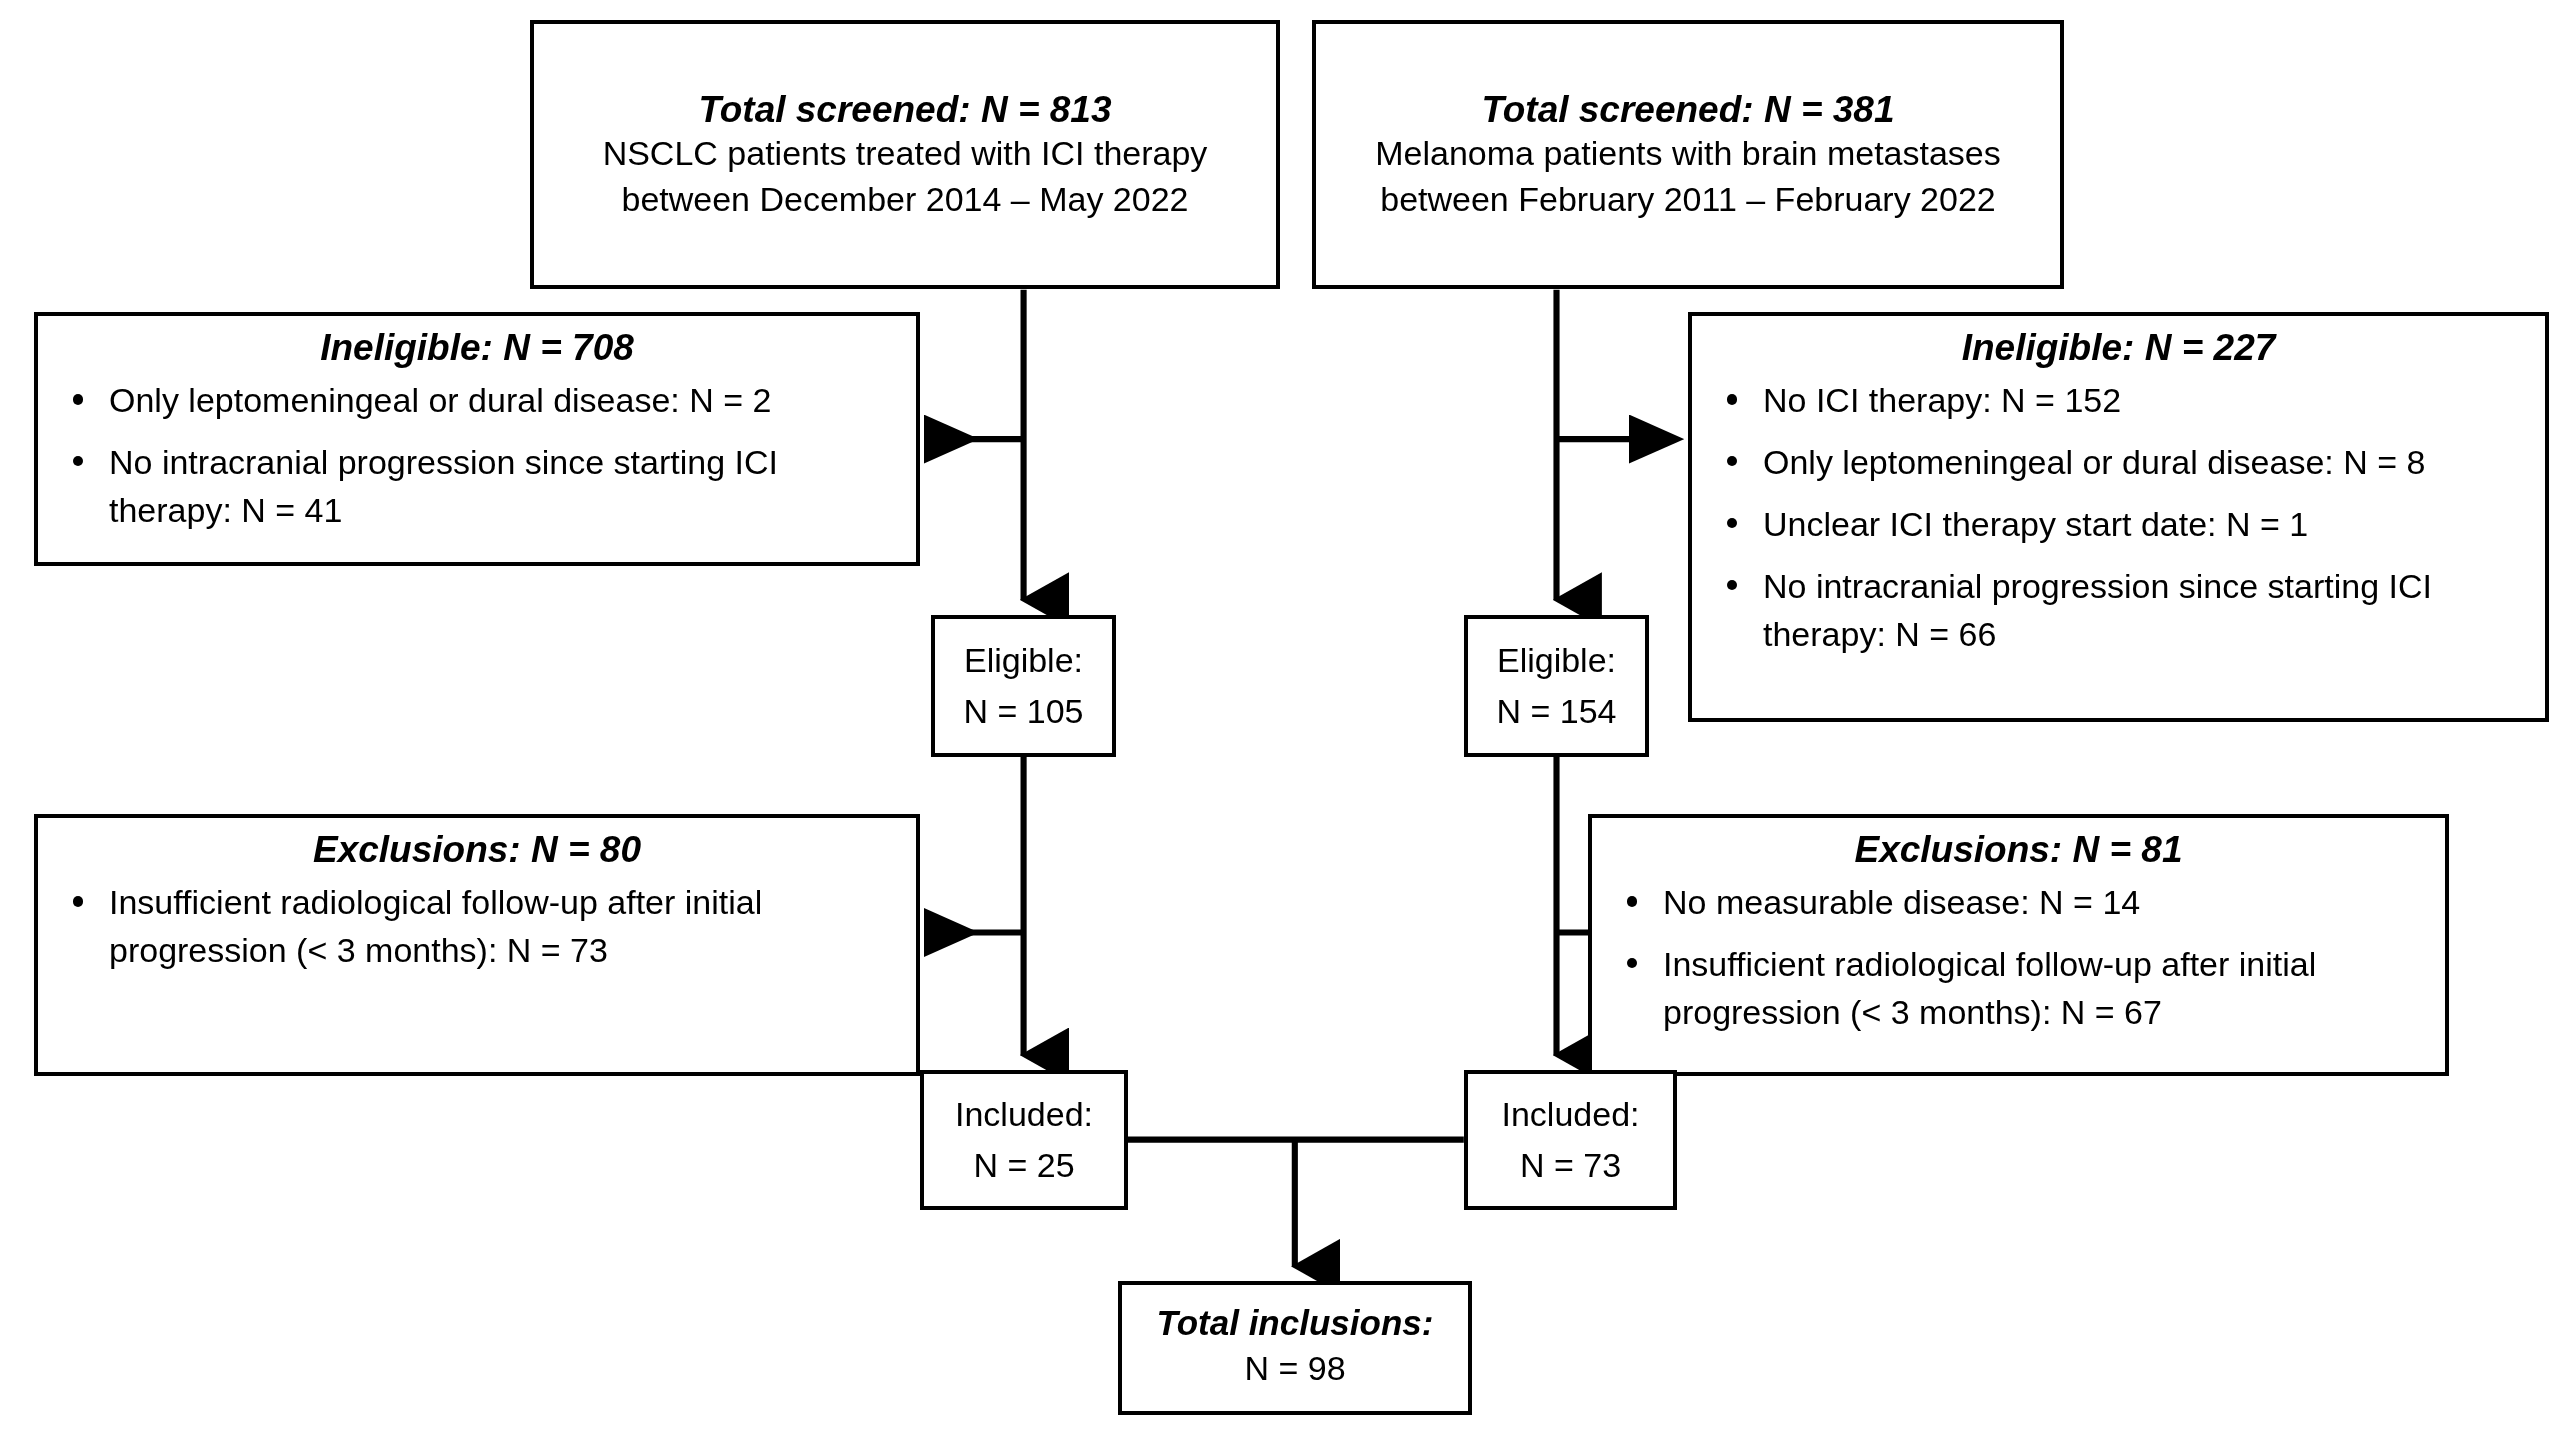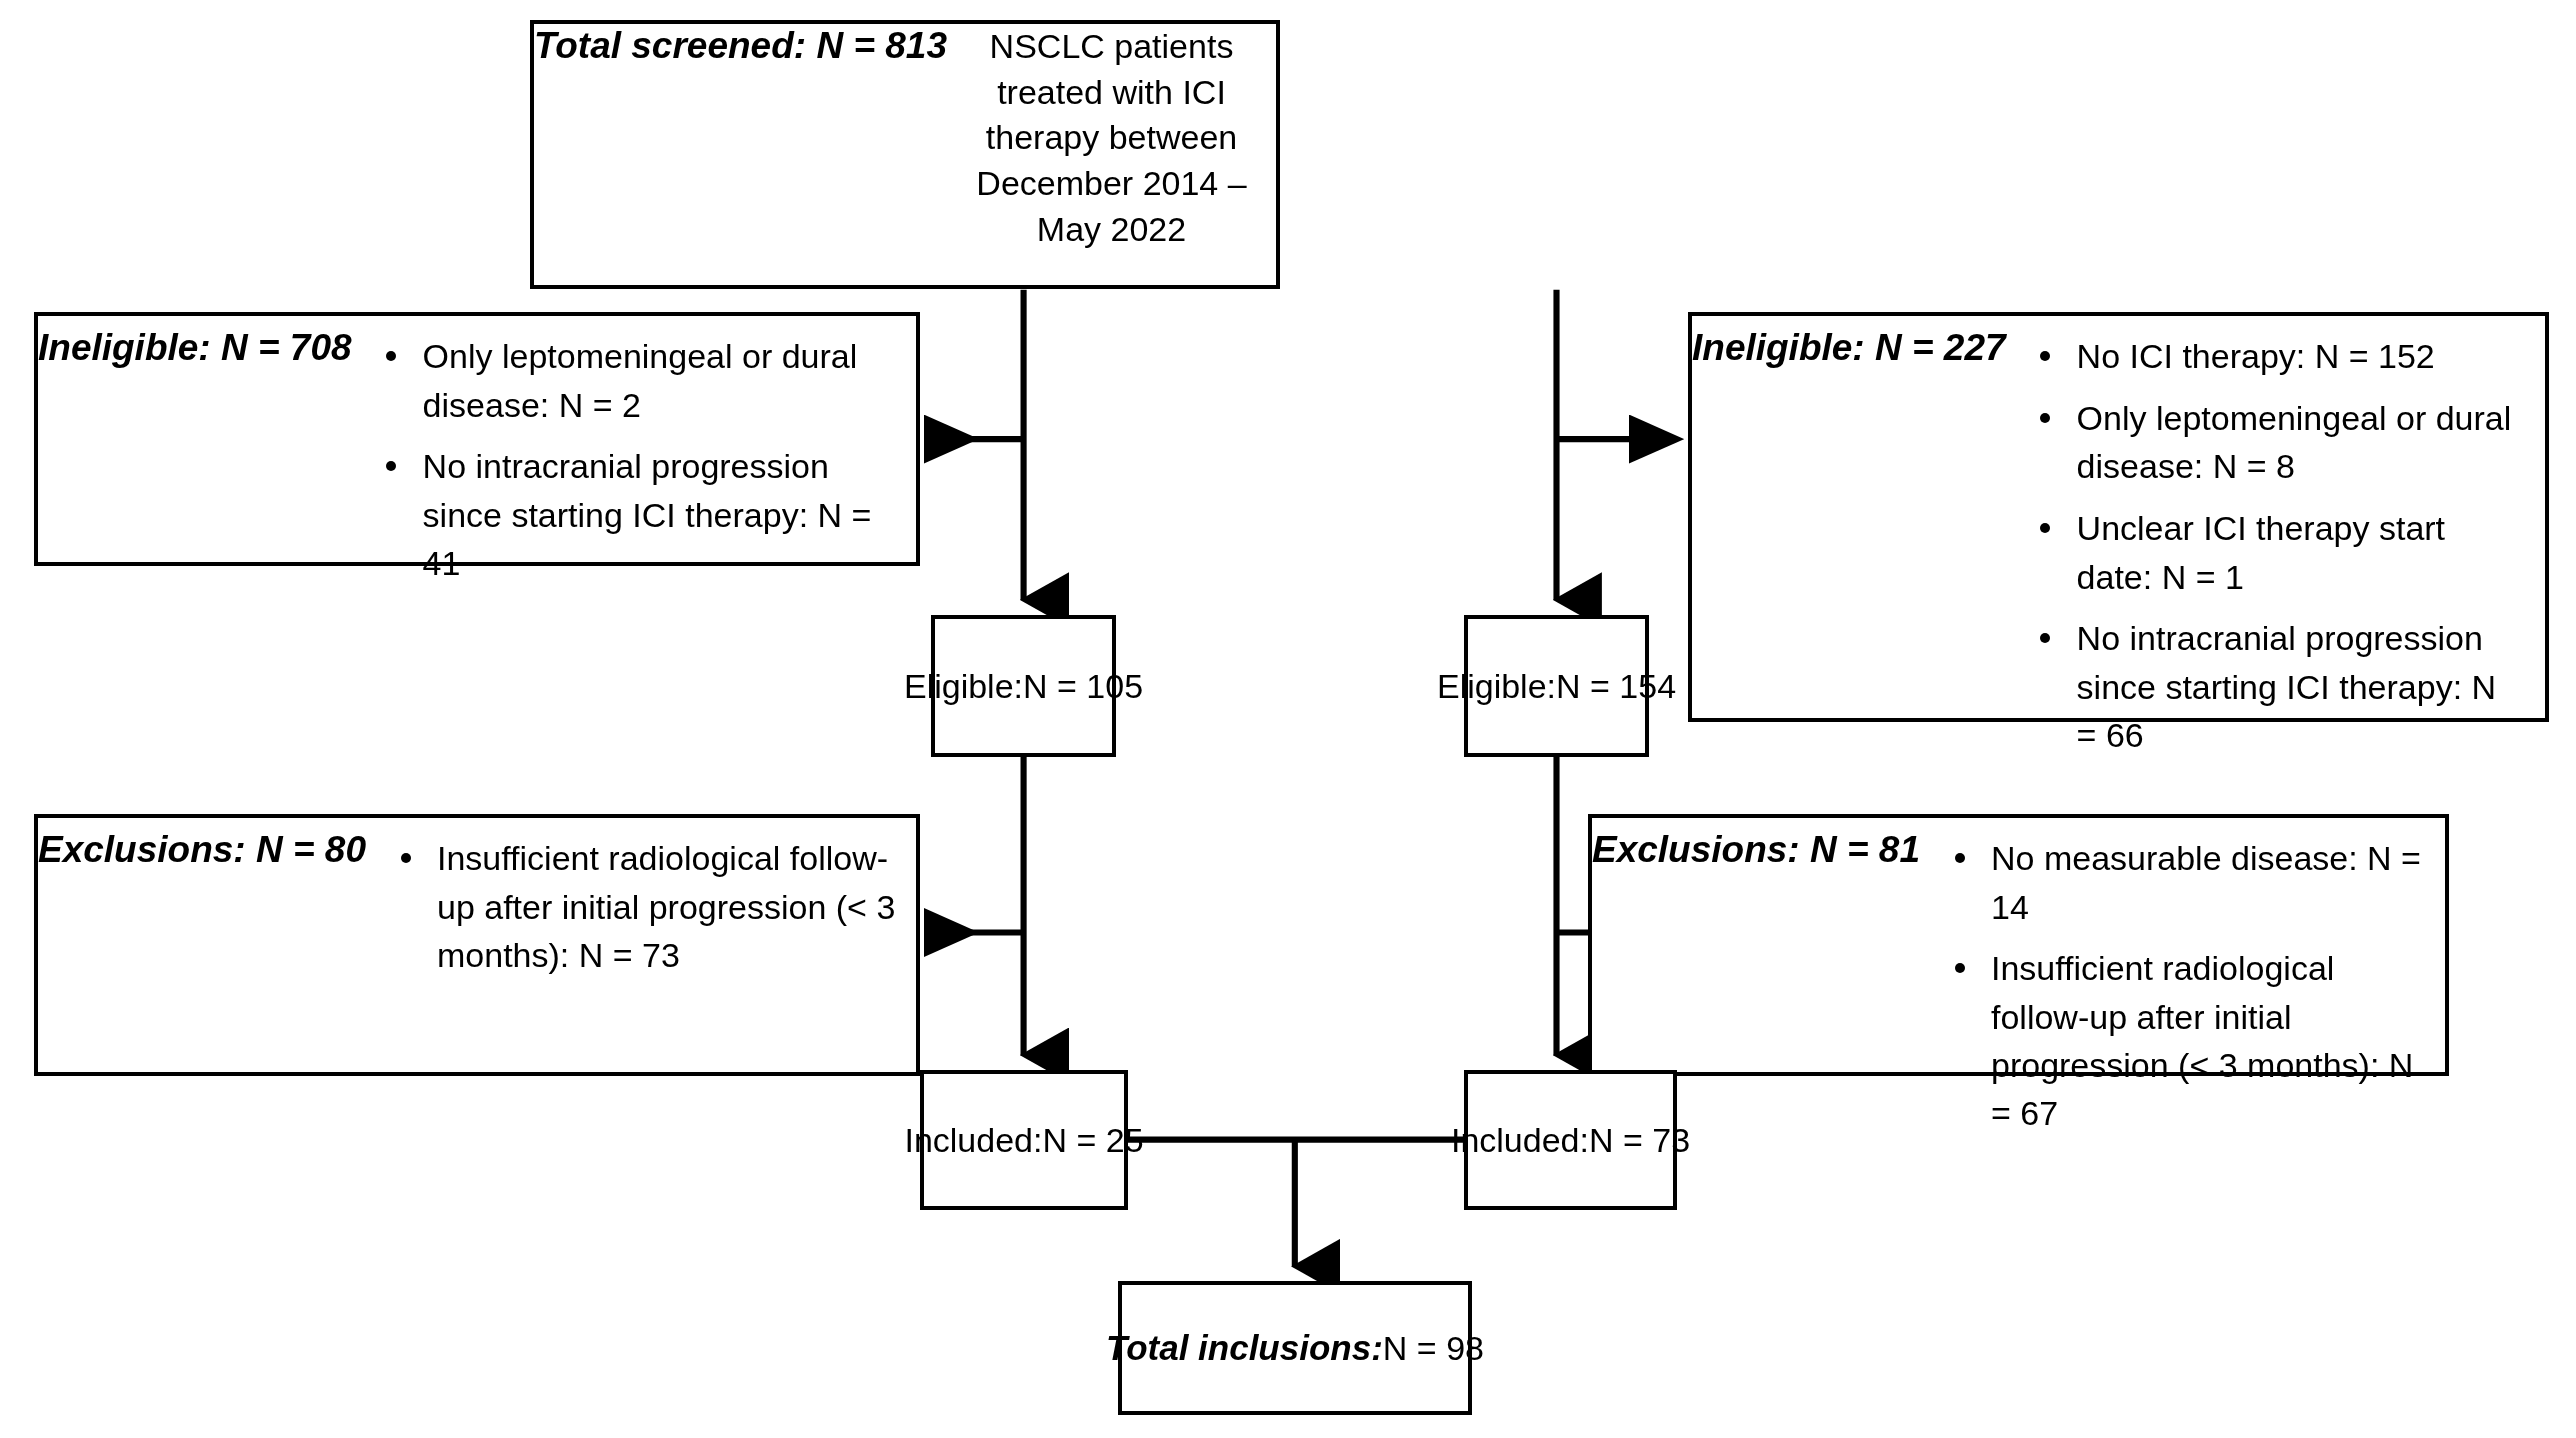--- a/index.html
+++ b/index.html
@@ -23,21 +23,21 @@
     width: 2576px;
     height: 1439px;
     pointer-events: none;
   }
   .box {
     position: absolute;
     box-sizing: border-box;
     border: 4.1px solid #000000;
     background: #ffffff;
     display: flex;
-    flex-direction: row;
+    flex-direction: column;
     justify-content: center;
     z-index: 2;
   }
   .box-title {
     font-style: italic;
     font-weight: bold;
     font-size: 37px;
     line-height: 1.18;
     text-align: center;
     white-space: nowrap;
@@ -122,20 +122,24 @@
       <path d="M1655,1672 L2148,1672"></path>
       <path d="M1900,1672 L1900,1858" marker-end="url(#arrow-down)"></path>
     </g>
   </svg>
 
   <div class="box" style="left:530px; top:20.4px; width:750px; height:269px;">
     <div class="box-title">Total screened: N = 813</div>
     <div class="box-sub">NSCLC patients treated with ICI therapy between December 2014 – May 2022</div>
   </div>
 
+  <div class="box" style="left:1312px; top:20.4px; width:752px; height:269px;">
+    <div class="box-title">Total screened: N = 381</div>
+    <div class="box-sub">Melanoma patients with brain metastases between February 2011 – February 2022</div>
+  </div>
 
   <div class="box" style="left:34px; top:312px; width:886px; height:254px; justify-content:flex-start; padding-top:9.5px;">
     <div class="box-title">Ineligible: N = 708</div>
     <ul class="bullets">
       <li>Only leptomeningeal or dural disease: N = 2</li>
       <li>No intracranial progression since starting ICI therapy: N = 41</li>
     </ul>
   </div>
 
   <div class="box" style="left:1688px; top:312px; width:861px; height:410px; justify-content:flex-start; padding-top:9.5px;">

